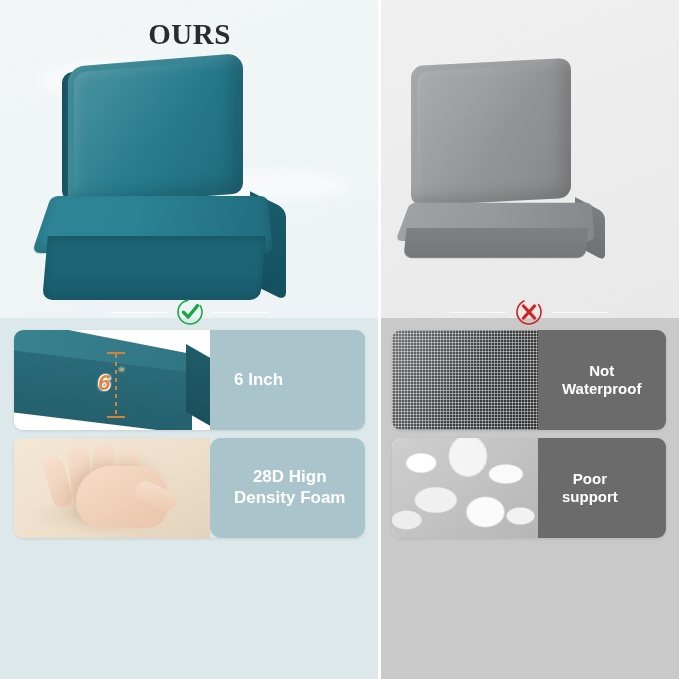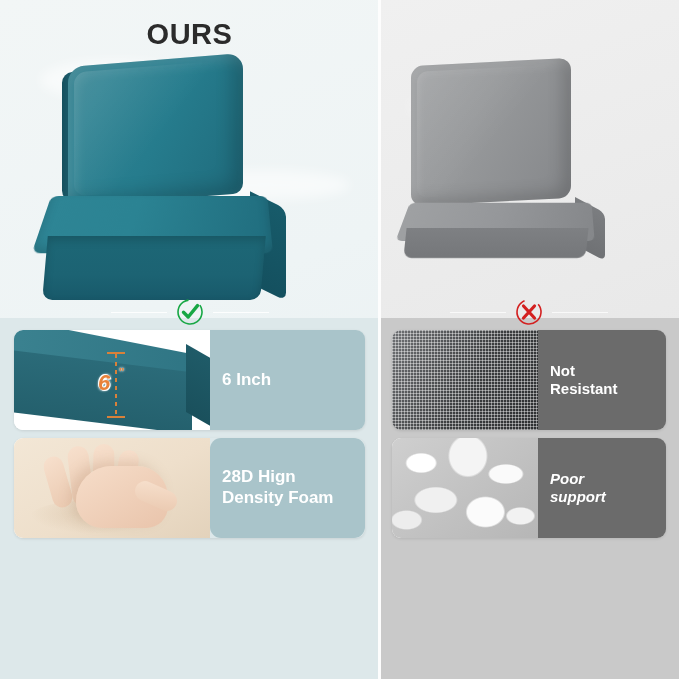--- a/index.html
+++ b/index.html
@@ -12,21 +12,21 @@
   .col-others{width:300px;background:linear-gradient(160deg,#f0f0f0 0%,#eaeaea 45%,#e2e2e2 100%);}
   .col-ours .lower-bg{position:absolute;left:0;right:0;top:318px;bottom:0;background:#dde8ea;}
   .col-others .lower-bg{position:absolute;left:0;right:0;top:318px;bottom:0;background:#c9c9c9;}
   .divider{position:absolute;left:378px;top:0;width:3px;height:679px;background:#fdfdfd;z-index:6;}
 
   
   .wisp{position:absolute;background:rgba(255,255,255,.55);filter:blur(6px);border-radius:50%;pointer-events:none;}
 
   
   .hdr{position:absolute;top:18px;width:100%;text-align:center;font-size:29px;font-weight:bold;letter-spacing:.5px;z-index:4;}
-  .hdr-ours{color:#2b2b2b;}
+  .hdr-ours{color:#2b2b2b;font-family:Liberation Serif, serif;}
   .hdr-others{color:#8a8a8a;}
 
   
   .hero{position:absolute;top:50px;left:0;right:0;height:250px;z-index:3;}
 
   
   .cush{position:absolute;}
   .ours-back{left:68px;top:10px;width:175px;height:140px;border-radius:16px 16px 10px 10px;
     background:linear-gradient(118deg,#2f7f8e 0%,#2d8191 18%,#267c8d 52%,#1f6b7c 100%);
     box-shadow:inset -10px -8px 18px rgba(0,0,0,.18), inset 6px 6px 14px rgba(255,255,255,.14);
@@ -69,22 +69,22 @@
 
   
   .cards{position:absolute;left:0;right:0;top:330px;z-index:4;}
   .ours .cards{padding:0 14px;}
   .others .cards{padding:0 13px;}
   .card{display:flex;height:100px;margin-bottom:8px;border-radius:9px;overflow:hidden;
     box-shadow:0 1px 3px rgba(0,0,0,.10);}
   .card .pic{position:relative;flex:0 0 auto;overflow:hidden;background:#fff;}
   .ours .card .pic{width:196px;}
   .others .card .pic{width:146px;}
-  .card .lbl{flex:1 1 auto;display:flex;align-items:center;padding-left:12px;
-    font-size:17px;line-height:1.22;font-weight:bold;color:#ffffff;}
+  .card .lbl{flex:1 1 auto;display:flex;align-items:center;padding-left:24px;
+    font-size:17px;line-height:1.22;font-weight:bold;color:#ffffff;text-align:center;}
   .ours .card .lbl{background:#a9c4ca;}
   .others .card .lbl{background:#6b6b6b;font-size:15px;}
 
   
   .thick-cush{position:absolute;inset:0;background:#fff;}
   .thick-cush .top{position:absolute;left:-22px;top:6px;width:215px;height:40px;
     background:linear-gradient(100deg,#3c8391,#2e7483);transform:skewY(11deg);}
   .thick-cush .face{position:absolute;left:-22px;top:30px;width:200px;height:62px;
     background:linear-gradient(180deg,#2b6b79,#24606d);transform:skewY(7deg);}
   .thick-cush .rside{position:absolute;left:172px;top:22px;width:28px;height:68px;
@@ -237,28 +237,28 @@
     </div>
 
     <div class="cards">
 
 
       <div class="card">
         <div class="pic">
             <div class="mesh"></div>
           </div>
         <div class="lbl" style="white-space:pre-line;">Not
-Resistant</div>
+Waterproof</div>
       </div>
 
       <div class="card">
         <div class="pic">
             <div class="fiber"></div>
           </div>
-        <div class="lbl" style="white-space:pre-line;font-style:italic;">Poor
+        <div class="lbl" style="white-space:pre-line;">Poor
 support</div>
       </div>
 
     </div>
   </div>
 
   <div class="divider"></div>
 </div>
 
 </body></html>

